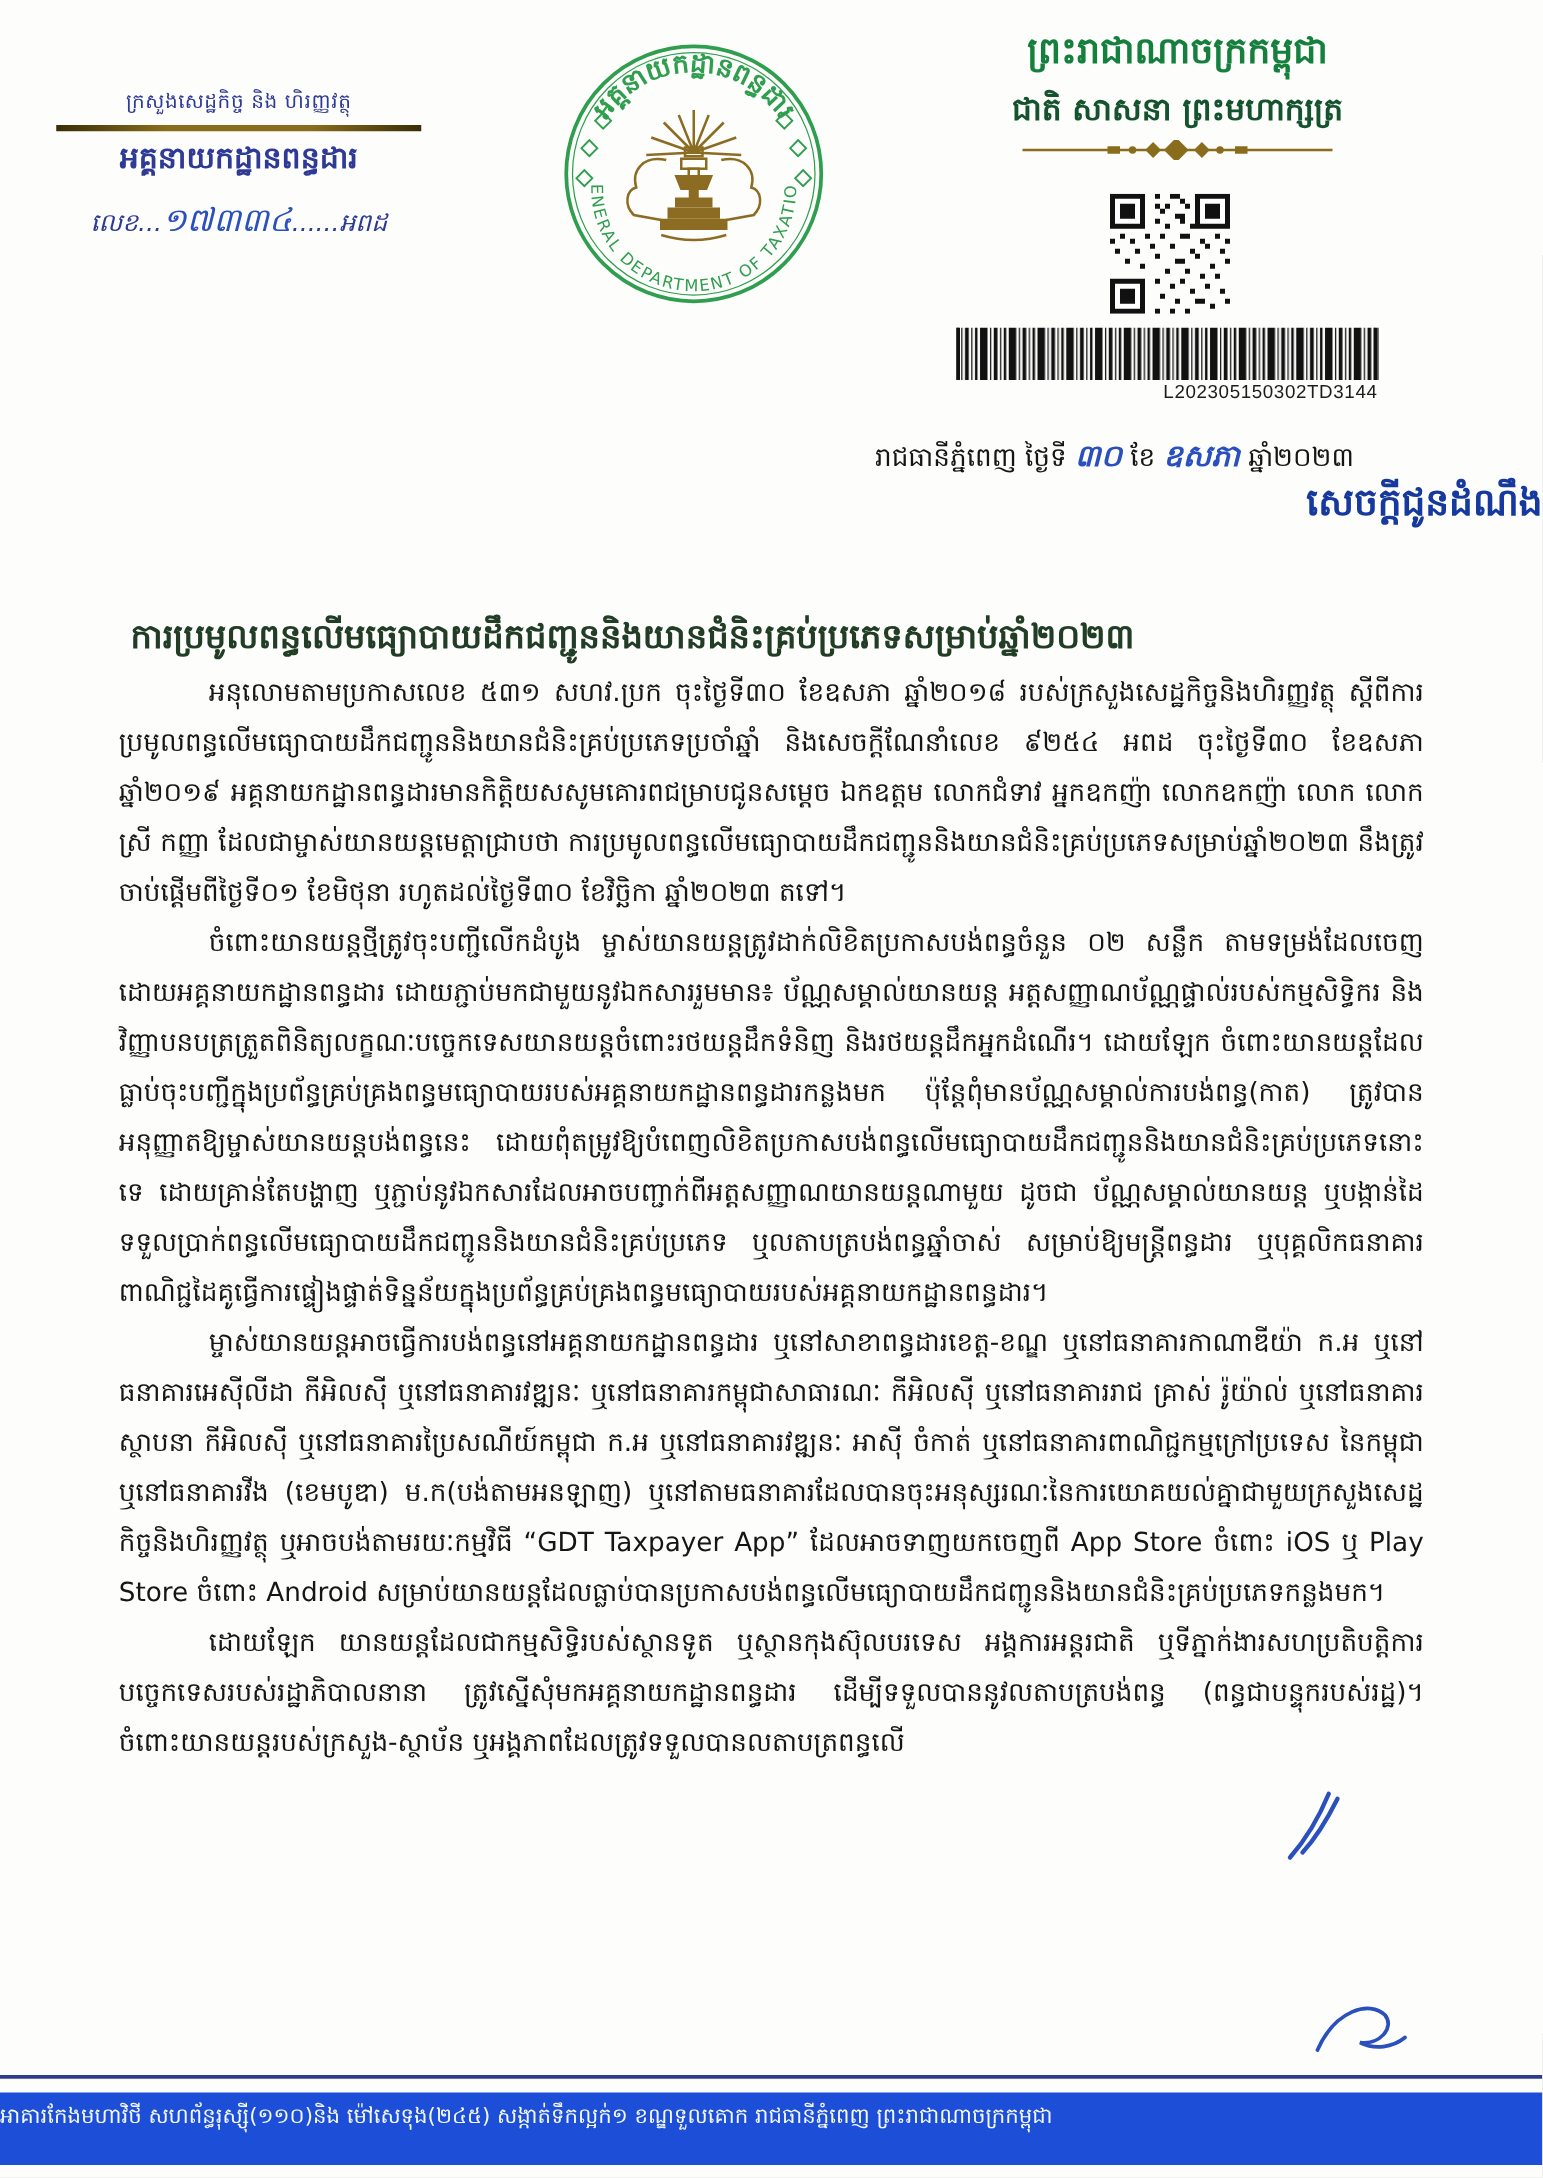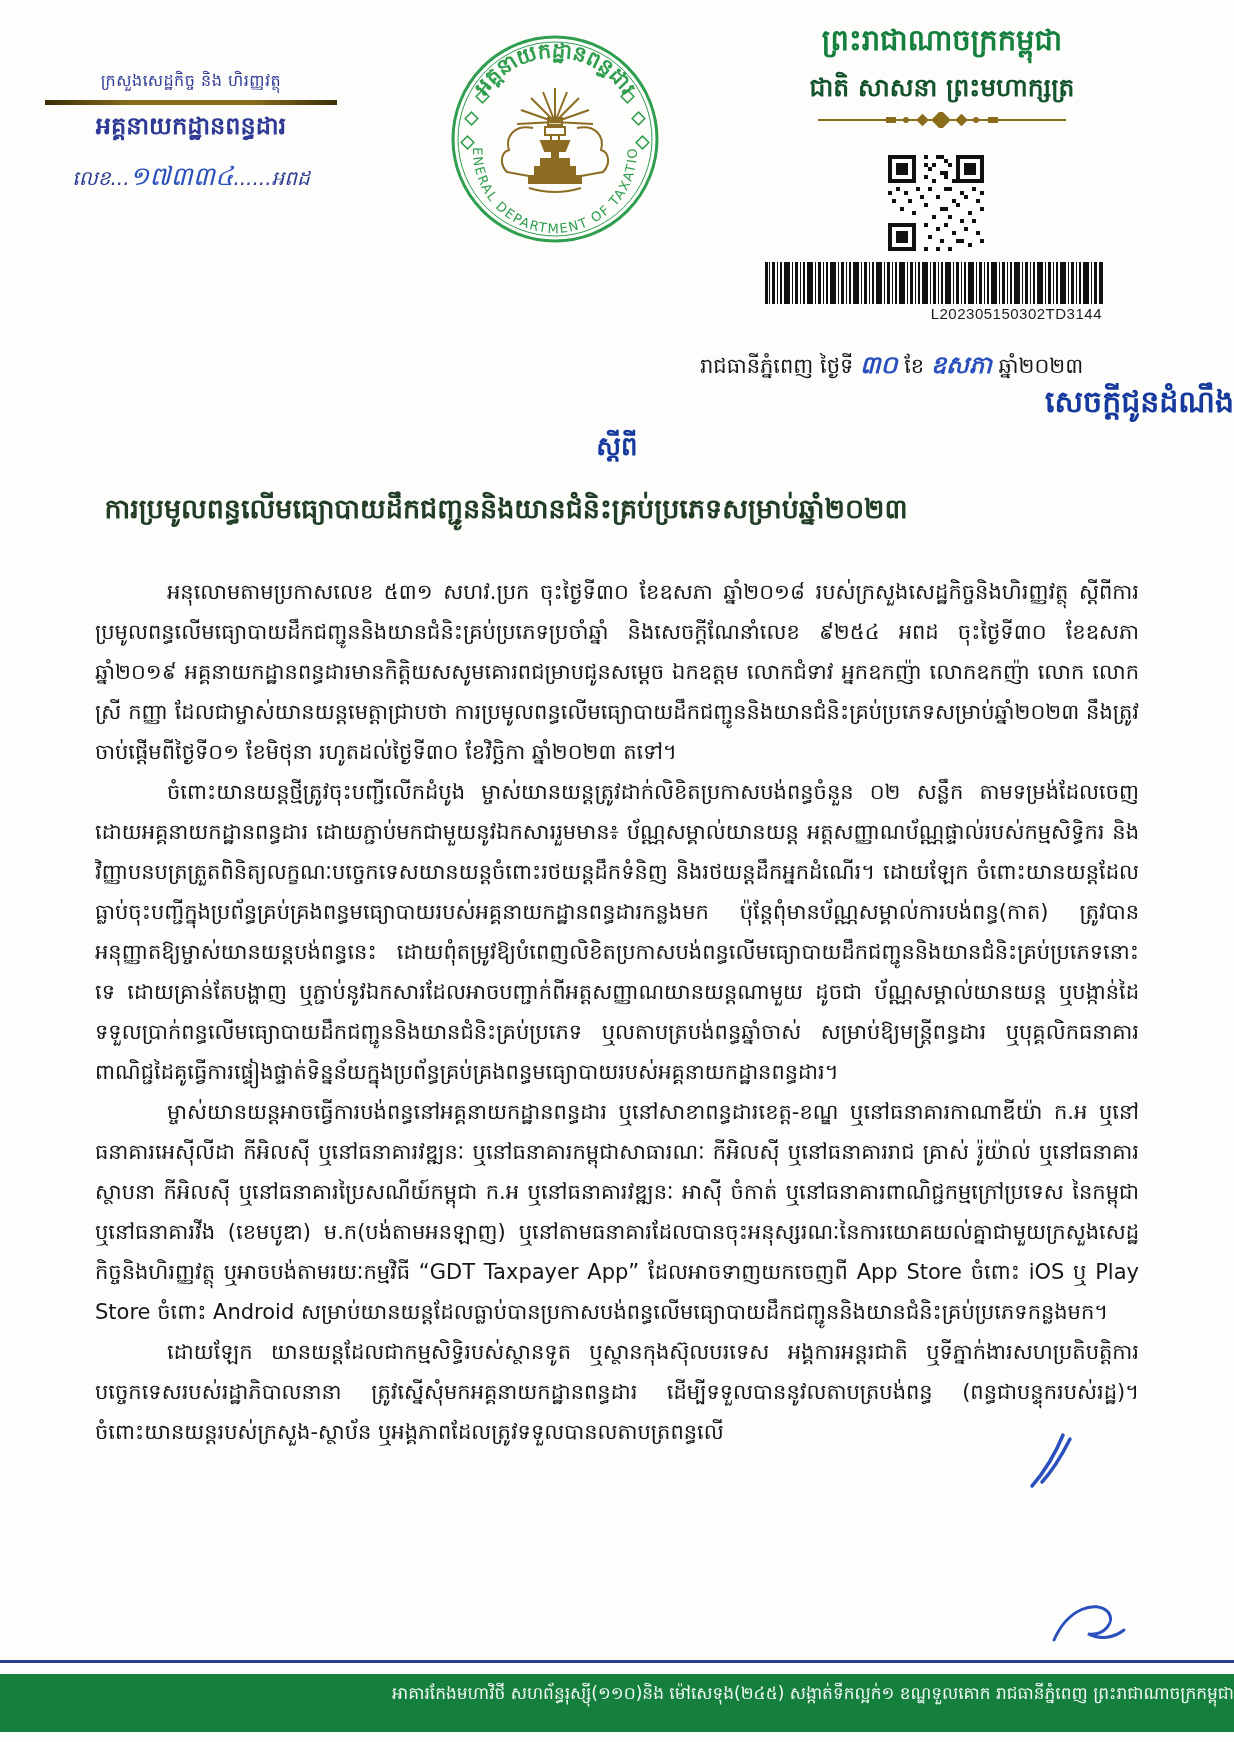--- a/index.html
+++ b/index.html
@@ -35,30 +35,30 @@
   .gap-l{margin-left:42px;}
   .sp{margin-left:10px;}
   
   .title1{position:absolute;left:0;top:383px;width:1234px;text-align:right;
     font-size:30px;font-weight:bold;color:#16399e;}
   .title2{position:absolute;left:0;top:430px;width:1234px;text-align:center;
     font-size:26px;font-weight:bold;color:#16399e;}
   .title3{position:absolute;left:0;top:492px;width:1012px;text-align:center;
     font-size:27px;font-weight:bold;color:#223d26;}
   
-  .body-text{position:absolute;left:95px;top:572px;width:1044px;height:1100px;overflow:hidden;
+  .body-text{position:absolute;left:95px;top:534px;width:1044px;height:1100px;overflow:hidden;
     font-size:21px;line-height:40px;text-align:justify;color:#151515;}
   .body-text p{margin:0;text-indent:72px;overflow-wrap:anywhere;word-break:break-word;}
   
   .pen1{position:absolute;left:1025px;top:1432px;}
   .pen2{position:absolute;left:1048px;top:1596px;z-index:5;}
   
   .footer-rule{position:absolute;left:0;top:1660px;width:1234px;height:3px;background:#2c3c8f;}
-  .footer-band{position:absolute;left:0;top:1674px;width:1234px;height:58px;background:#15803d;
-    text-align:right;color:#f4f9f7;}
+  .footer-band{position:absolute;left:0;top:1674px;width:1234px;height:58px;background:#1d4ed8;
+    text-align:left;color:#f4f9f7;}
   .footer-band .l1{font-size:17px;margin-top:7px;line-height:24px;}
   .footer-band .l2{font-size:16px;line-height:22px;}
 </style>
 </head>
 <body>
 
 <div class="page">
 
   <div class="hdr-left">
     <div class="ministry">ក្រសួងសេដ្ឋកិច្ច និង ហិរញ្ញវត្ថុ</div>
@@ -158,21 +158,20 @@
 
   <div class="dateline2">
     <span>រាជធានីភ្នំពេញ ថ្ងៃទី</span>
     <span class="hw-ink">៣០</span>
     <span>ខែ</span>
     <span class="hw-ink">ឧសភា</span>
     <span>ឆ្នាំ២០២៣</span>
   </div>
 
   <div class="title1">សេចក្តីជូនដំណឹង</div>
-  <div class="title2">ស្តីពី</div>
   <div class="title3">ការប្រមូលពន្ធលើមធ្យោបាយដឹកជញ្ជូននិងយានជំនិះគ្រប់ប្រភេទសម្រាប់ឆ្នាំ២០២៣</div>
 
   <div class="body-text">
     <p>អនុលោមតាមប្រកាសលេខ ៥៣១ សហវ.ប្រក ចុះថ្ងៃទី៣០ ខែឧសភា ឆ្នាំ២០១៨ របស់ក្រសួងសេដ្ឋកិច្ចនិងហិរញ្ញវត្ថុ ស្តីពីការប្រមូលពន្ធលើមធ្យោបាយដឹកជញ្ជូននិងយានជំនិះគ្រប់ប្រភេទប្រចាំឆ្នាំ និងសេចក្តីណែនាំលេខ ៩២៥៤ អពដ ចុះថ្ងៃទី៣០ ខែឧសភា ឆ្នាំ២០១៩ អគ្គនាយកដ្ឋានពន្ធដារមានកិត្តិយសសូមគោរពជម្រាបជូនសម្តេច ឯកឧត្តម លោកជំទាវ អ្នកឧកញ៉ា លោកឧកញ៉ា លោក លោកស្រី កញ្ញា ដែលជាម្ចាស់យានយន្តមេត្តាជ្រាបថា ការប្រមូលពន្ធលើមធ្យោបាយដឹកជញ្ជូននិងយានជំនិះគ្រប់ប្រភេទសម្រាប់ឆ្នាំ២០២៣ នឹងត្រូវចាប់ផ្តើមពីថ្ងៃទី០១ ខែមិថុនា រហូតដល់ថ្ងៃទី៣០ ខែវិច្ឆិកា ឆ្នាំ២០២៣ តទៅ។</p>
     <p>ចំពោះយានយន្តថ្មីត្រូវចុះបញ្ជីលើកដំបូង ម្ចាស់យានយន្តត្រូវដាក់លិខិតប្រកាសបង់ពន្ធចំនួន ០២ សន្លឹក តាមទម្រង់ដែលចេញដោយអគ្គនាយកដ្ឋានពន្ធដារ ដោយភ្ជាប់មកជាមួយនូវឯកសាររួមមាន៖ ប័ណ្ណសម្គាល់យានយន្ត អត្តសញ្ញាណប័ណ្ណផ្ទាល់របស់កម្មសិទ្ធិករ និងវិញ្ញាបនបត្រត្រួតពិនិត្យលក្ខណៈបច្ចេកទេសយានយន្តចំពោះរថយន្តដឹកទំនិញ និងរថយន្តដឹកអ្នកដំណើរ។ ដោយឡែក ចំពោះយានយន្តដែលធ្លាប់ចុះបញ្ជីក្នុងប្រព័ន្ធគ្រប់គ្រងពន្ធមធ្យោបាយរបស់អគ្គនាយកដ្ឋានពន្ធដារកន្លងមក ប៉ុន្តែពុំមានប័ណ្ណសម្គាល់ការបង់ពន្ធ(កាត) ត្រូវបានអនុញ្ញាតឱ្យម្ចាស់យានយន្តបង់ពន្ធនេះ ដោយពុំតម្រូវឱ្យបំពេញលិខិតប្រកាសបង់ពន្ធលើមធ្យោបាយដឹកជញ្ជូននិងយានជំនិះគ្រប់ប្រភេទនោះទេ ដោយគ្រាន់តែបង្ហាញ ឬភ្ជាប់នូវឯកសារដែលអាចបញ្ជាក់ពីអត្តសញ្ញាណយានយន្តណាមួយ ដូចជា ប័ណ្ណសម្គាល់យានយន្ត ឬបង្កាន់ដៃទទួលប្រាក់ពន្ធលើមធ្យោបាយដឹកជញ្ជូននិងយានជំនិះគ្រប់ប្រភេទ ឬលតាបត្របង់ពន្ធឆ្នាំចាស់ សម្រាប់ឱ្យមន្ត្រីពន្ធដារ ឬបុគ្គលិកធនាគារពាណិជ្ជដៃគូធ្វើការផ្ទៀងផ្ទាត់ទិន្នន័យក្នុងប្រព័ន្ធគ្រប់គ្រងពន្ធមធ្យោបាយរបស់អគ្គនាយកដ្ឋានពន្ធដារ។</p>
     <p>ម្ចាស់យានយន្តអាចធ្វើការបង់ពន្ធនៅអគ្គនាយកដ្ឋានពន្ធដារ ឬនៅសាខាពន្ធដារខេត្ត-ខណ្ឌ ឬនៅធនាគារកាណាឌីយ៉ា ក.អ ឬនៅធនាគារអេស៊ីលីដា កីអិលស៊ី ឬនៅធនាគារវឌ្ឍនៈ ឬនៅធនាគារកម្ពុជាសាធារណៈ កីអិលស៊ី ឬនៅធនាគាររាជ គ្រាស់ រ៉ូយ៉ាល់ ឬនៅធនាគារស្ថាបនា កីអិលស៊ី ឬនៅធនាគារប្រៃសណីយ៍កម្ពុជា ក.អ ឬនៅធនាគារវឌ្ឍនៈ អាស៊ី ចំកាត់ ឬនៅធនាគារពាណិជ្ជកម្មក្រៅប្រទេស នៃកម្ពុជា ឬនៅធនាគារវីង (ខេមបូឌា) ម.ក(បង់តាមអនឡាញ) ឬនៅតាមធនាគារដែលបានចុះអនុស្សរណៈនៃការយោគយល់គ្នាជាមួយក្រសួងសេដ្ឋកិច្ចនិងហិរញ្ញវត្ថុ ឬអាចបង់តាមរយៈកម្មវិធី “GDT Taxpayer App” ដែលអាចទាញយកចេញពី App Store ចំពោះ iOS ឬ Play Store ចំពោះ Android សម្រាប់យានយន្តដែលធ្លាប់បានប្រកាសបង់ពន្ធលើមធ្យោបាយដឹកជញ្ជូននិងយានជំនិះគ្រប់ប្រភេទកន្លងមក។</p>
     <p>ដោយឡែក យានយន្តដែលជាកម្មសិទ្ធិរបស់ស្ថានទូត ឬស្ថានកុងស៊ុលបរទេស អង្គការអន្តរជាតិ ឬទីភ្នាក់ងារសហប្រតិបត្តិការបច្ចេកទេសរបស់រដ្ឋាភិបាលនានា ត្រូវស្នើសុំមកអគ្គនាយកដ្ឋានពន្ធដារ ដើម្បីទទួលបាននូវលតាបត្របង់ពន្ធ (ពន្ធជាបន្ទុករបស់រដ្ឋ)។ ចំពោះយានយន្តរបស់ក្រសួង-ស្ថាប័ន ឬអង្គភាពដែលត្រូវទទួលបានលតាបត្រពន្ធលើ</p>
   </div>
 
   <div class="pen1">

